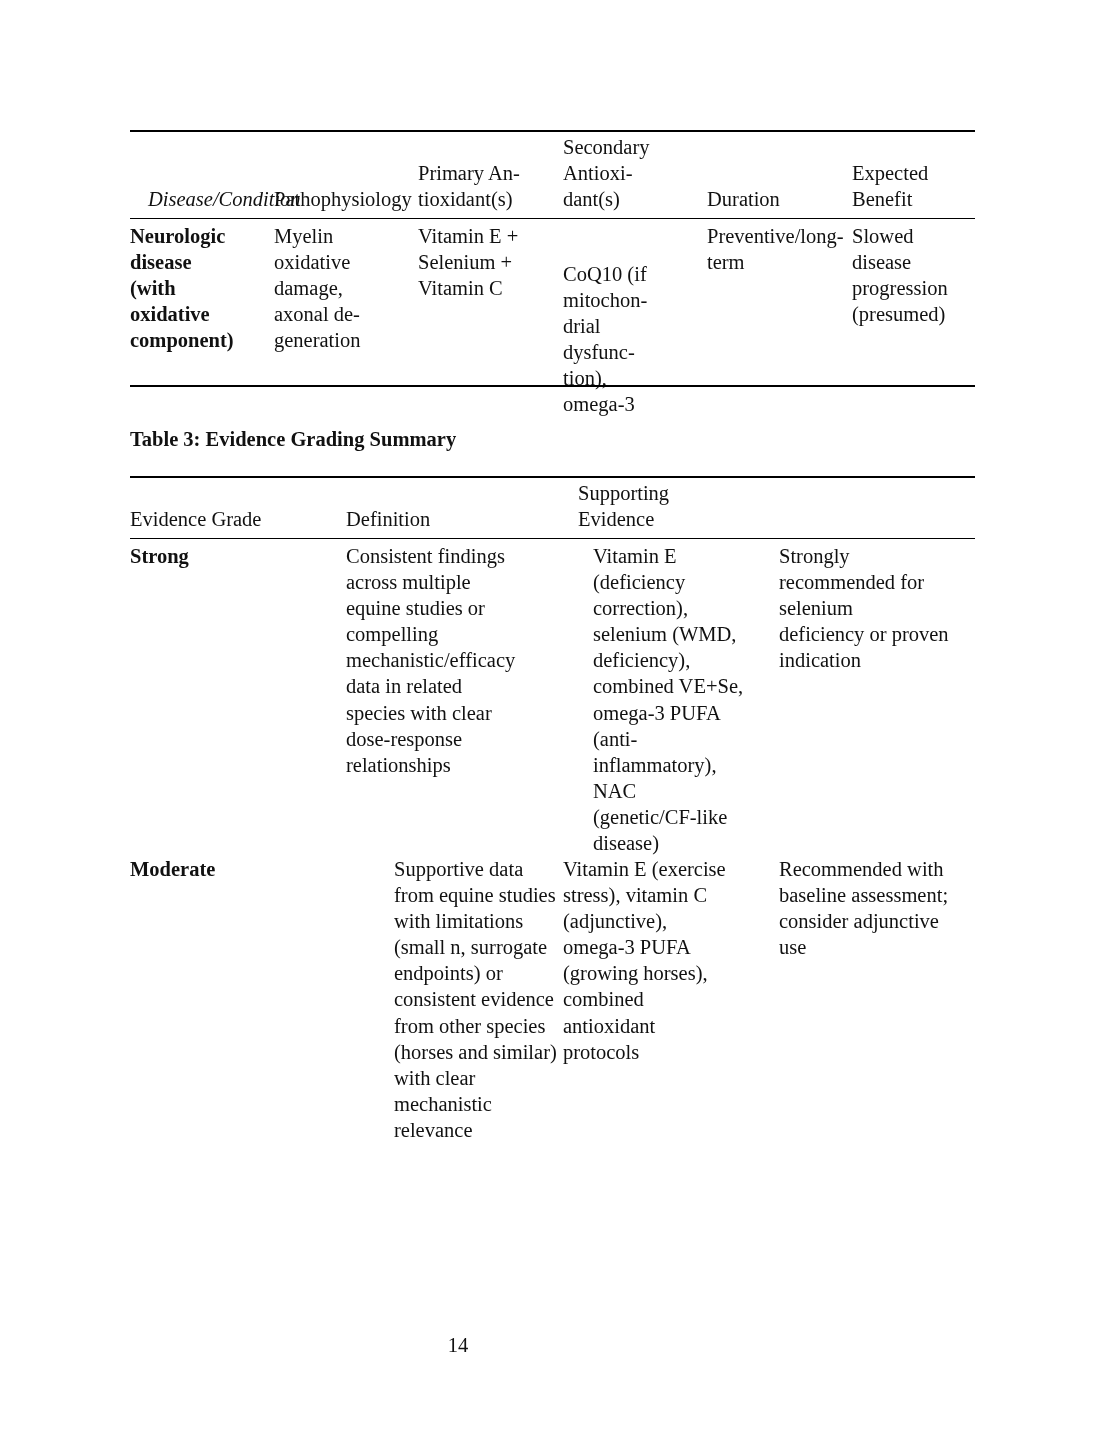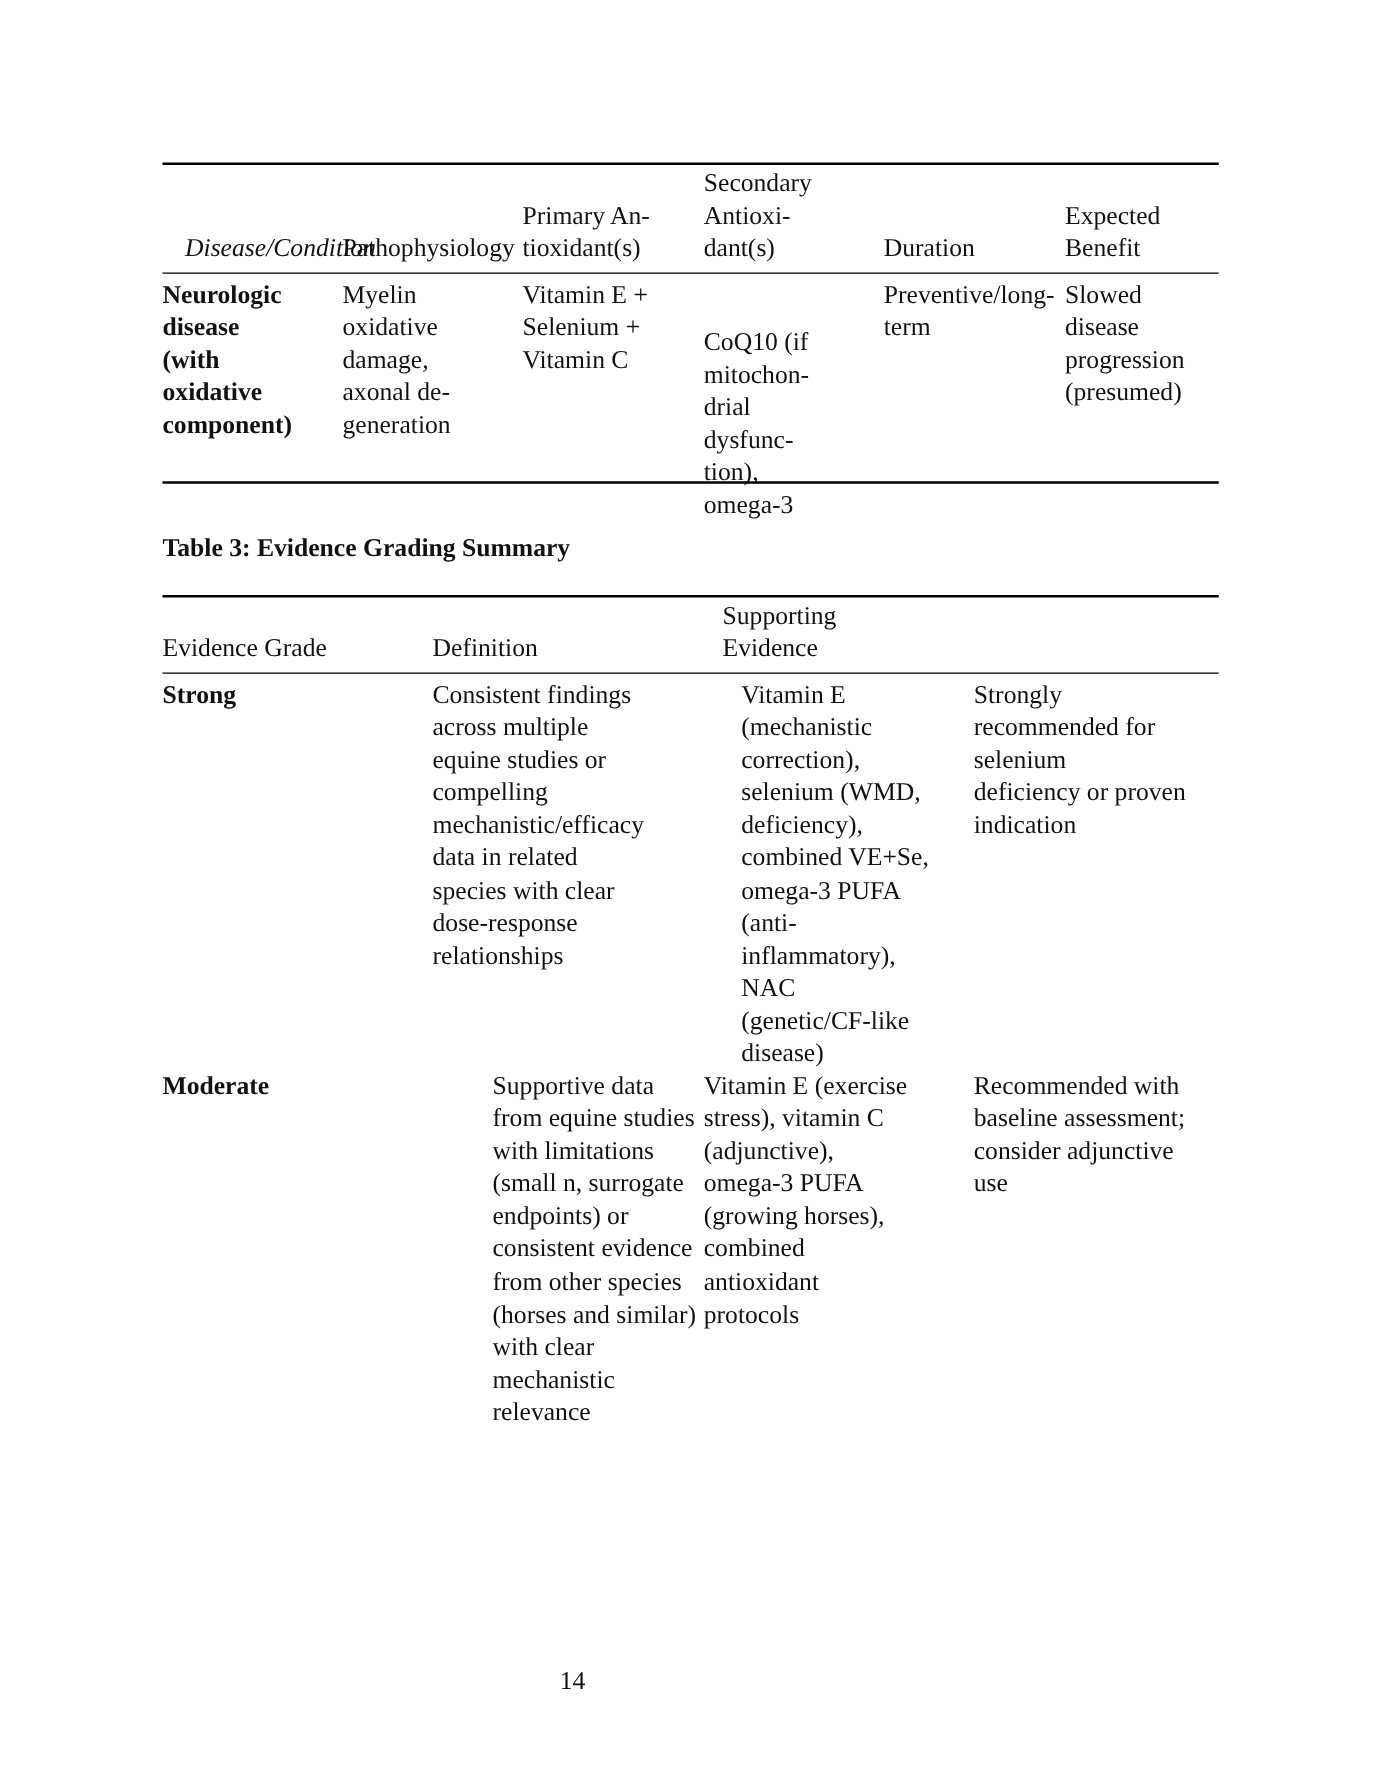--- a/index.html
+++ b/index.html
@@ -116,21 +116,21 @@
       <div>equine studies or</div>
       <div>compelling</div>
       <div>mechanistic/efficacy</div>
       <div>data in related</div>
       <div>species with clear</div>
       <div>dose-response</div>
       <div>relationships</div>
     </div>
   <div class="cell txt" style="left:563px; top:543px;margin-left:30px;">
       <div>Vitamin E</div>
-      <div>(mechanistic</div>
+      <div>(deficiency</div>
       <div>correction),</div>
       <div>selenium (WMD,</div>
       <div>deficiency),</div>
       <div>combined VE+Se,</div>
       <div>omega-3 PUFA</div>
       <div>(anti-</div>
       <div>inflammatory),</div>
       <div>NAC</div>
       <div>(genetic/CF-like</div>
       <div>disease)</div>

